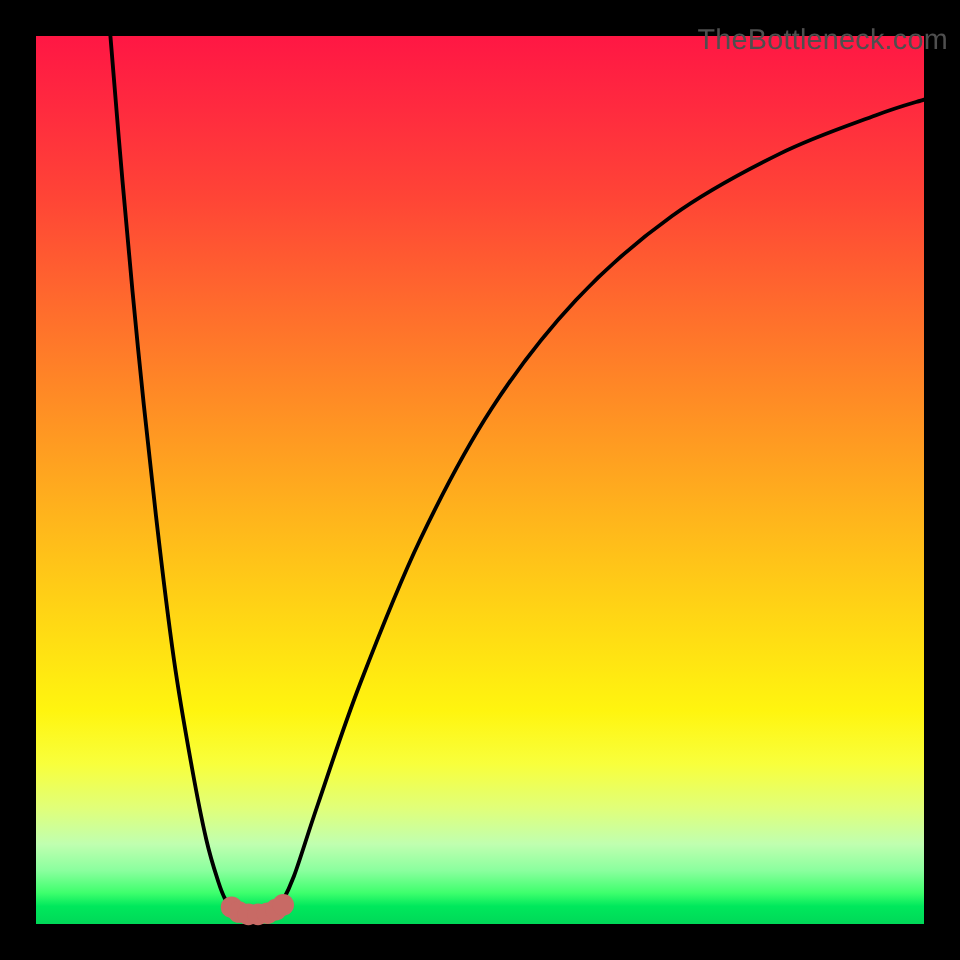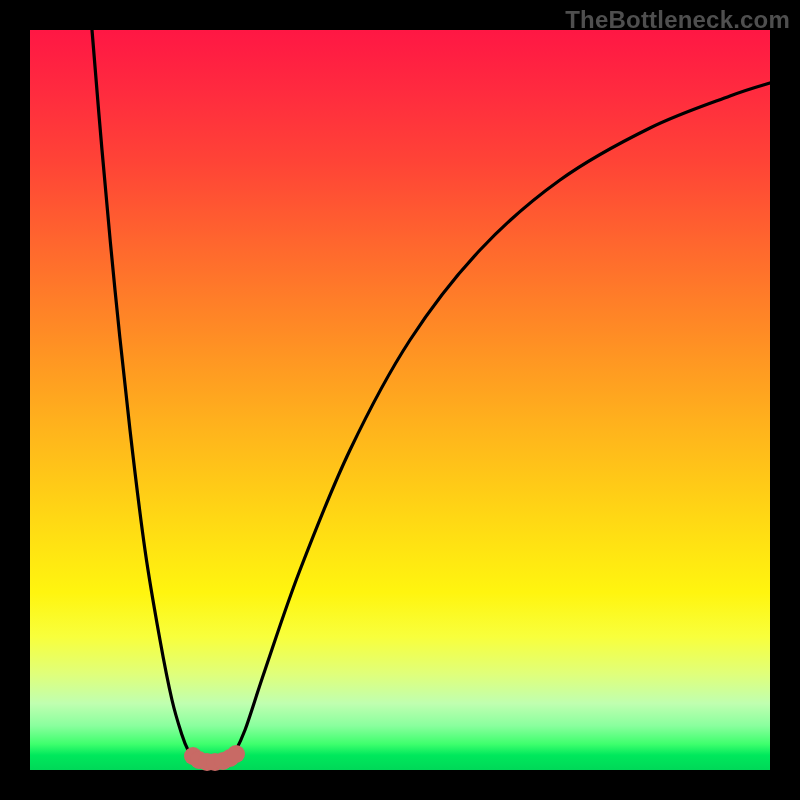--- a/index.html
+++ b/index.html
@@ -30,26 +30,26 @@
       #e0ff7a 87%,
       #c0ffb0 91%,
       #8aff9e 94%,
       #3eff6d 96.5%,
       #00e85c 98%,
       #00d858 100%
     );
   }
   .watermark {
     position: absolute;
-    top: 6px;
+    top: 20px;
     right: 10px;
     color: #4f4f4f;
     font-size: 24px;
     letter-spacing: 0.2px;
-    font-weight: 700;
+    font-weight: 400;
     z-index: 10;
   }
   svg.curves {
     position: absolute;
     left: 30px;
     top: 30px;
     width: 740px;
     height: 740px;
     overflow: visible;
   }

